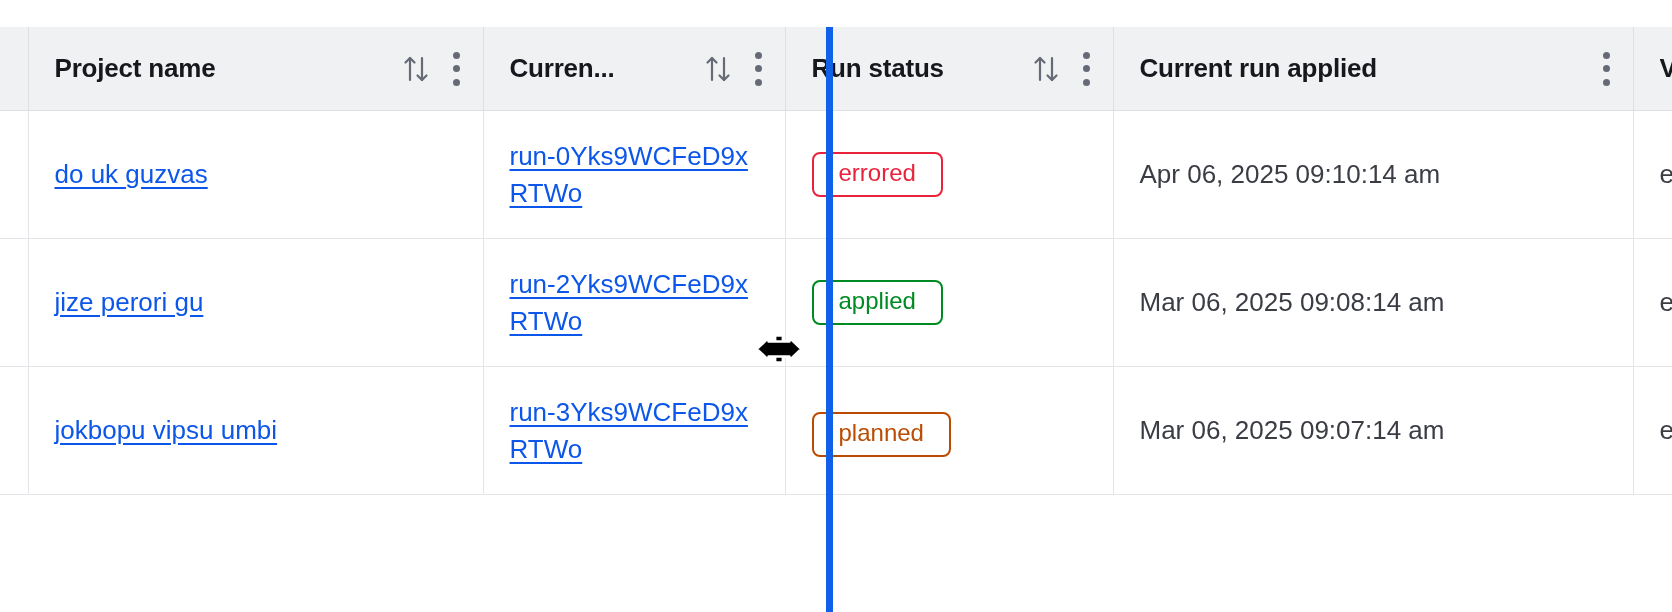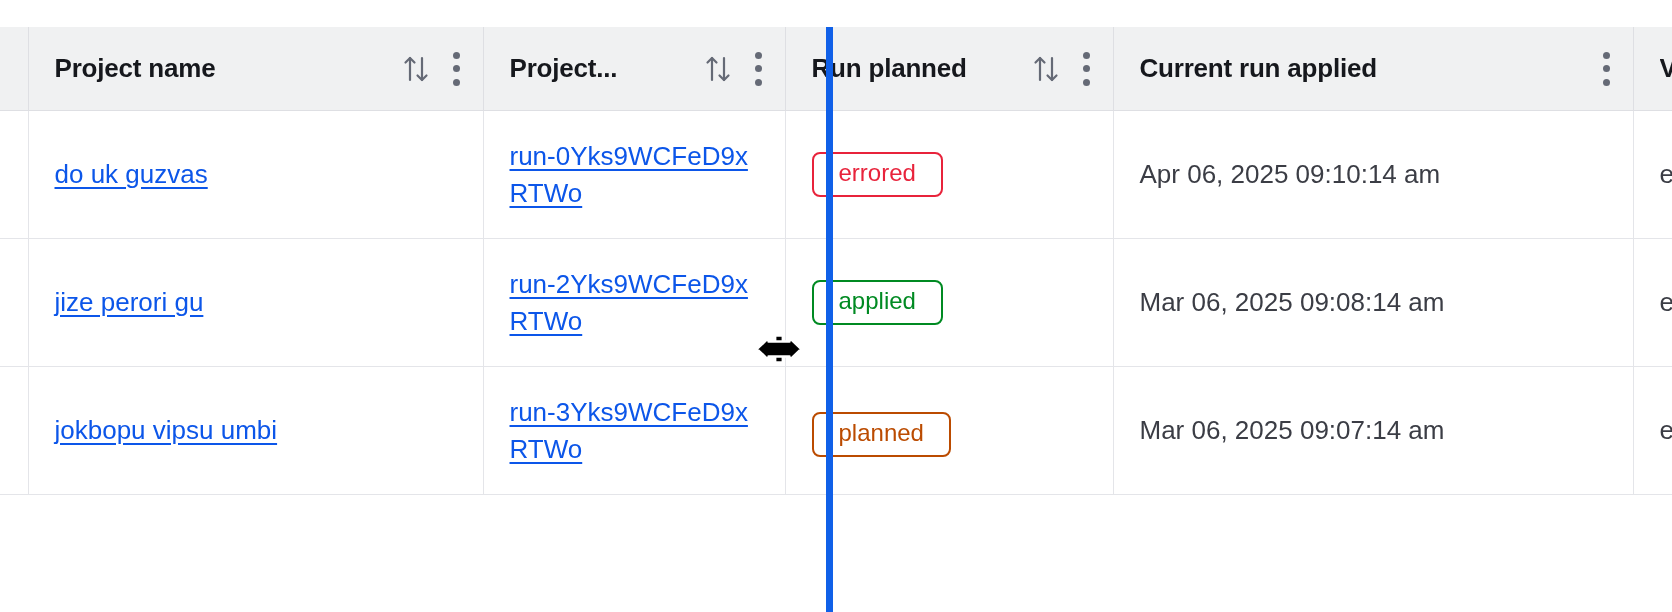--- a/index.html
+++ b/index.html
@@ -226,41 +226,41 @@
               <span class="kebab-icon">
                 <i></i>
                   <i></i>
                   <i></i>
               </span>
             </div>
           </th>
 
           <th>
             <div class="th-inner">
-              <span class="th-label">Project...</span>
+              <span class="th-label">Curren...</span>
               <span class="th-spacer"></span>
               <svg class="sort-icon" viewBox="0 0 30 34">
                 <g stroke="#656a76" stroke-width="2.2" fill="none" stroke-linecap="round" stroke-linejoin="round">
                   <path d="M9 28 L9 6"></path>
                   <path d="M4.5 10.5 L9 6 L13.5 10.5"></path>
                   <path d="M21 6 L21 28"></path>
                   <path d="M16.5 23.5 L21 28 L25.5 23.5"></path>
                 </g>
               </svg>
               <span class="kebab-icon">
                 <i></i>
                   <i></i>
                   <i></i>
               </span>
             </div>
           </th>
 
           <th>
             <div class="th-inner">
-              <span class="th-label">Run planned</span>
+              <span class="th-label">Run status</span>
               <span class="th-spacer"></span>
               <svg class="sort-icon" viewBox="0 0 30 34">
                 <g stroke="#656a76" stroke-width="2.2" fill="none" stroke-linecap="round" stroke-linejoin="round">
                   <path d="M9 28 L9 6"></path>
                   <path d="M4.5 10.5 L9 6 L13.5 10.5"></path>
                   <path d="M21 6 L21 28"></path>
                   <path d="M16.5 23.5 L21 28 L25.5 23.5"></path>
                 </g>
               </svg>
               <span class="kebab-icon">

